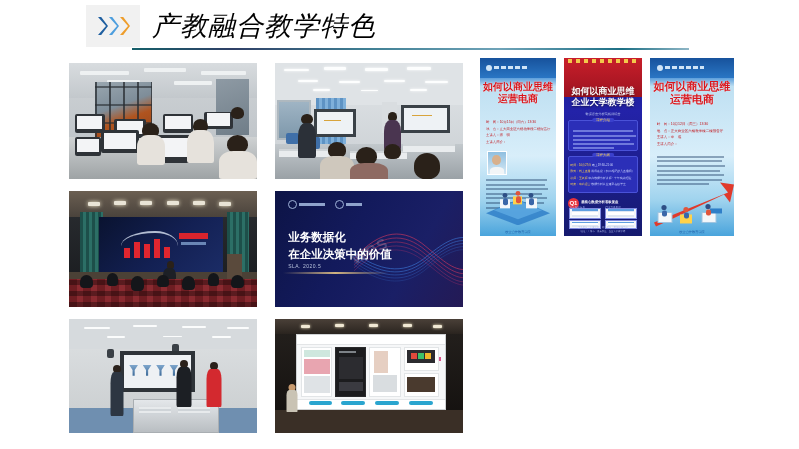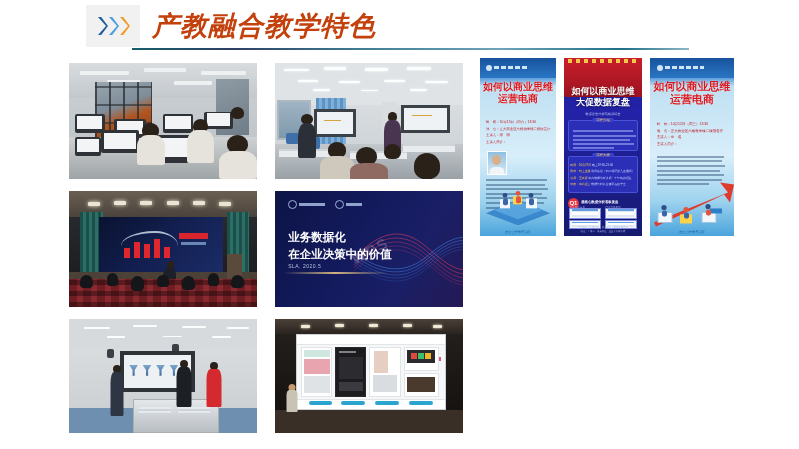--- a/index.html
+++ b/index.html
@@ -12,22 +12,22 @@
 
   
   .header{position:absolute;left:0;top:0;width:799px;height:58px;}
   .chev-box{
     position:absolute;left:86px;top:5px;width:54px;height:42px;
     background:#f1f1f1;display:flex;align-items:center;justify-content:center;gap:0px;
   }
   .chev{width:11px;height:20px;}
   .title{
     position:absolute;left:152px;top:8px;
-    font-size:27px;font-weight:bold;font-style:italic;
-    color:#c2410c;letter-spacing:1px;
+    font-size:27px;font-weight:normal;font-style:italic;
+    color:#000000;letter-spacing:1px;
     font-family:"DejaVu Sans","Liberation Sans",sans-serif;
     white-space:nowrap;
   }
   .rule{
     position:absolute;left:132px;top:48px;width:557px;height:2px;
     background:linear-gradient(to right,#16606a 0%,#2f3f66 18%,#3f7f93 42%,#6fa3b8 66%,#1d6f84 88%,#8fb6c6 100%);
   }
 
   
   .ph{position:absolute;overflow:hidden;background:#ddd;border:1px solid #ffffff;box-sizing:border-box;}
@@ -359,21 +359,21 @@
     </div>
   </div>
 
   <div class="poster" id="poster-2">
     <div class="pd">
       <div class="pd-hdr">
         <div class="pd-dots"></div>
       </div>
       <div class="pd-title" style="font-size:9px">
         <div>如何以商业思维</div>
-        <div>大促数据复盘</div>
+        <div>企业大学教学楼</div>
       </div>
       <div class="pd-sub" style="font-size:3.2px">数据运营分析实战训练营</div>
 
       <div class="pd-card" style="left:5%;top:35%;width:90%;height:17%">
         <div class="pd-lines" style="padding-top:7px">
           <span style="width:88%"></span>
             <span style="width:92%"></span>
             <span style="width:84%"></span>
           <span style="width:90%"></span>
             <span style="width:60%"></span>

